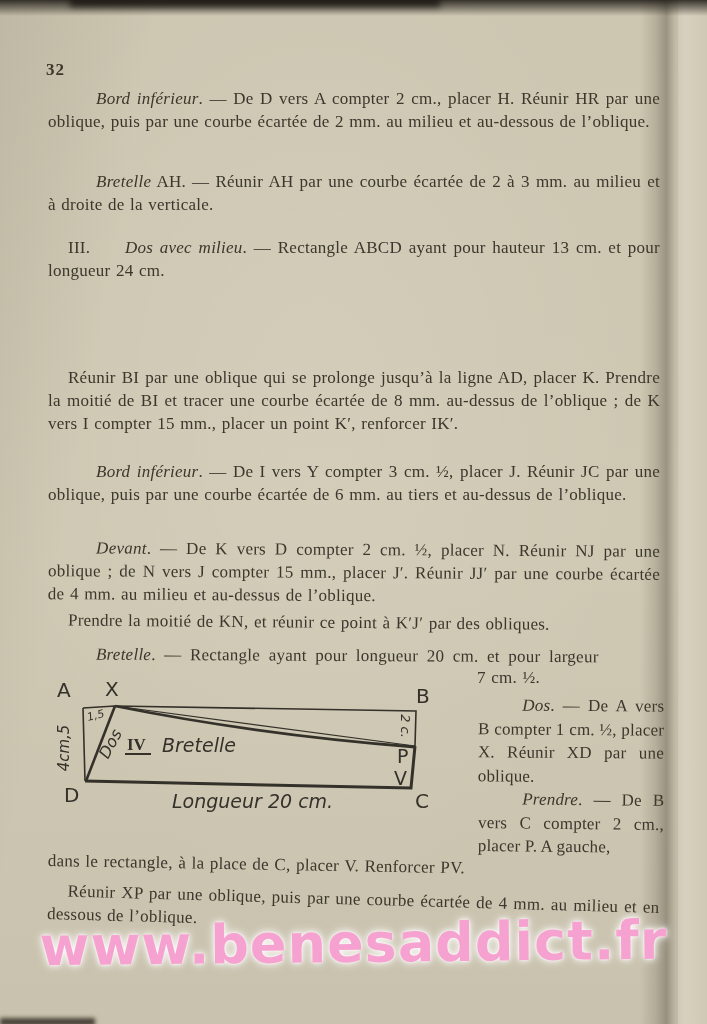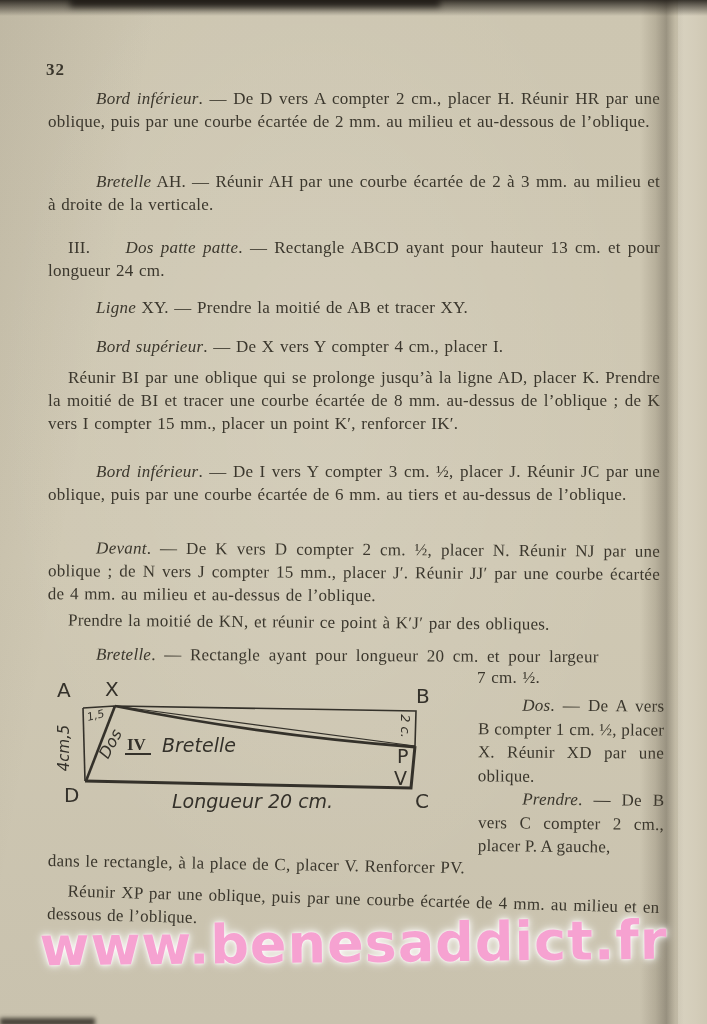--- a/index.html
+++ b/index.html
@@ -82,25 +82,23 @@
 <body>
 
 <div class="page">
 
   <div class="abs pageno" style="left:46px;top:44px;margin-top:16px;">32</div>
 
   <p class="abs para" style="top:87px;"><span class="lead">Bord inférieur</span><span>. — De D vers A compter 2 cm., placer H. Réunir HR par une oblique, puis par une courbe écartée de 2 mm. au milieu et au-dessous de l’oblique.</span></p>
 
   <p class="abs para" style="top:170px;"><span class="lead">Bretelle</span><span> AH. — Réunir AH par une courbe écartée de 2 à 3 mm. au milieu et à droite de la verticale.</span></p>
 
-  <p class="abs para" style="top:236px;"><span class="prefix">III. </span><span class="lead">Dos patte patte</span><span>. — Rectangle ABCD ayant pour hauteur 13 cm. et pour longueur 24 cm.</span></p>
+  <p class="abs para" style="top:236px;"><span class="prefix">III. </span><span class="lead">Dos avec milieu</span><span>. — Rectangle ABCD ayant pour hauteur 13 cm. et pour longueur 24 cm.</span></p>
 
-  <p class="abs para" style="top:296px;"><span class="lead">Ligne</span><span> XY. — Prendre la moitié de AB et tracer XY.</span></p>
 
-  <p class="abs para" style="top:335px;"><span class="lead">Bord supérieur</span><span>. — De X vers Y compter 4 cm., placer I.</span></p>
 
   <p class="abs para" style="top:366px;"><span>Réunir BI par une oblique qui se prolonge jusqu’à la ligne AD, placer K. Prendre la moitié de BI et tracer une courbe écartée de 8 mm. au-dessus de l’oblique ; de K vers I compter 15 mm., placer un point K′, renforcer IK′.</span></p>
 
   <p class="abs para" style="top:460px;"><span class="lead">Bord inférieur</span><span>. — De I vers Y compter 3 cm. ½, placer J. Réunir JC par une oblique, puis par une courbe écartée de 6 mm. au tiers et au-dessus de l’oblique.</span></p>
 
   <p class="abs para" style="top:538px;transform:rotate(0.35deg);"><span class="lead">Devant</span><span>. — De K vers D compter 2 cm. ½, placer N. Réunir NJ par une oblique ; de N vers J compter 15 mm., placer J′. Réunir JJ′ par une courbe écartée de 4 mm. au milieu et au-dessus de l’oblique.</span></p>
 
   <p class="abs para singleline" style="top:611px;transform:rotate(0.5deg);"><span style="display:inline-block;width:20px;"></span><span>Prendre la moitié de KN, et réunir ce point à K′J′ par des obliques.</span></p>
 
   <p class="abs para singleline" style="top:644px;word-spacing:4px;transform:rotate(0.3deg);"><span style="display:inline-block;width:20px;"></span><span class="lead">Bretelle</span><span>. — Rectangle ayant pour longueur 20 cm. et pour largeur</span></p>

